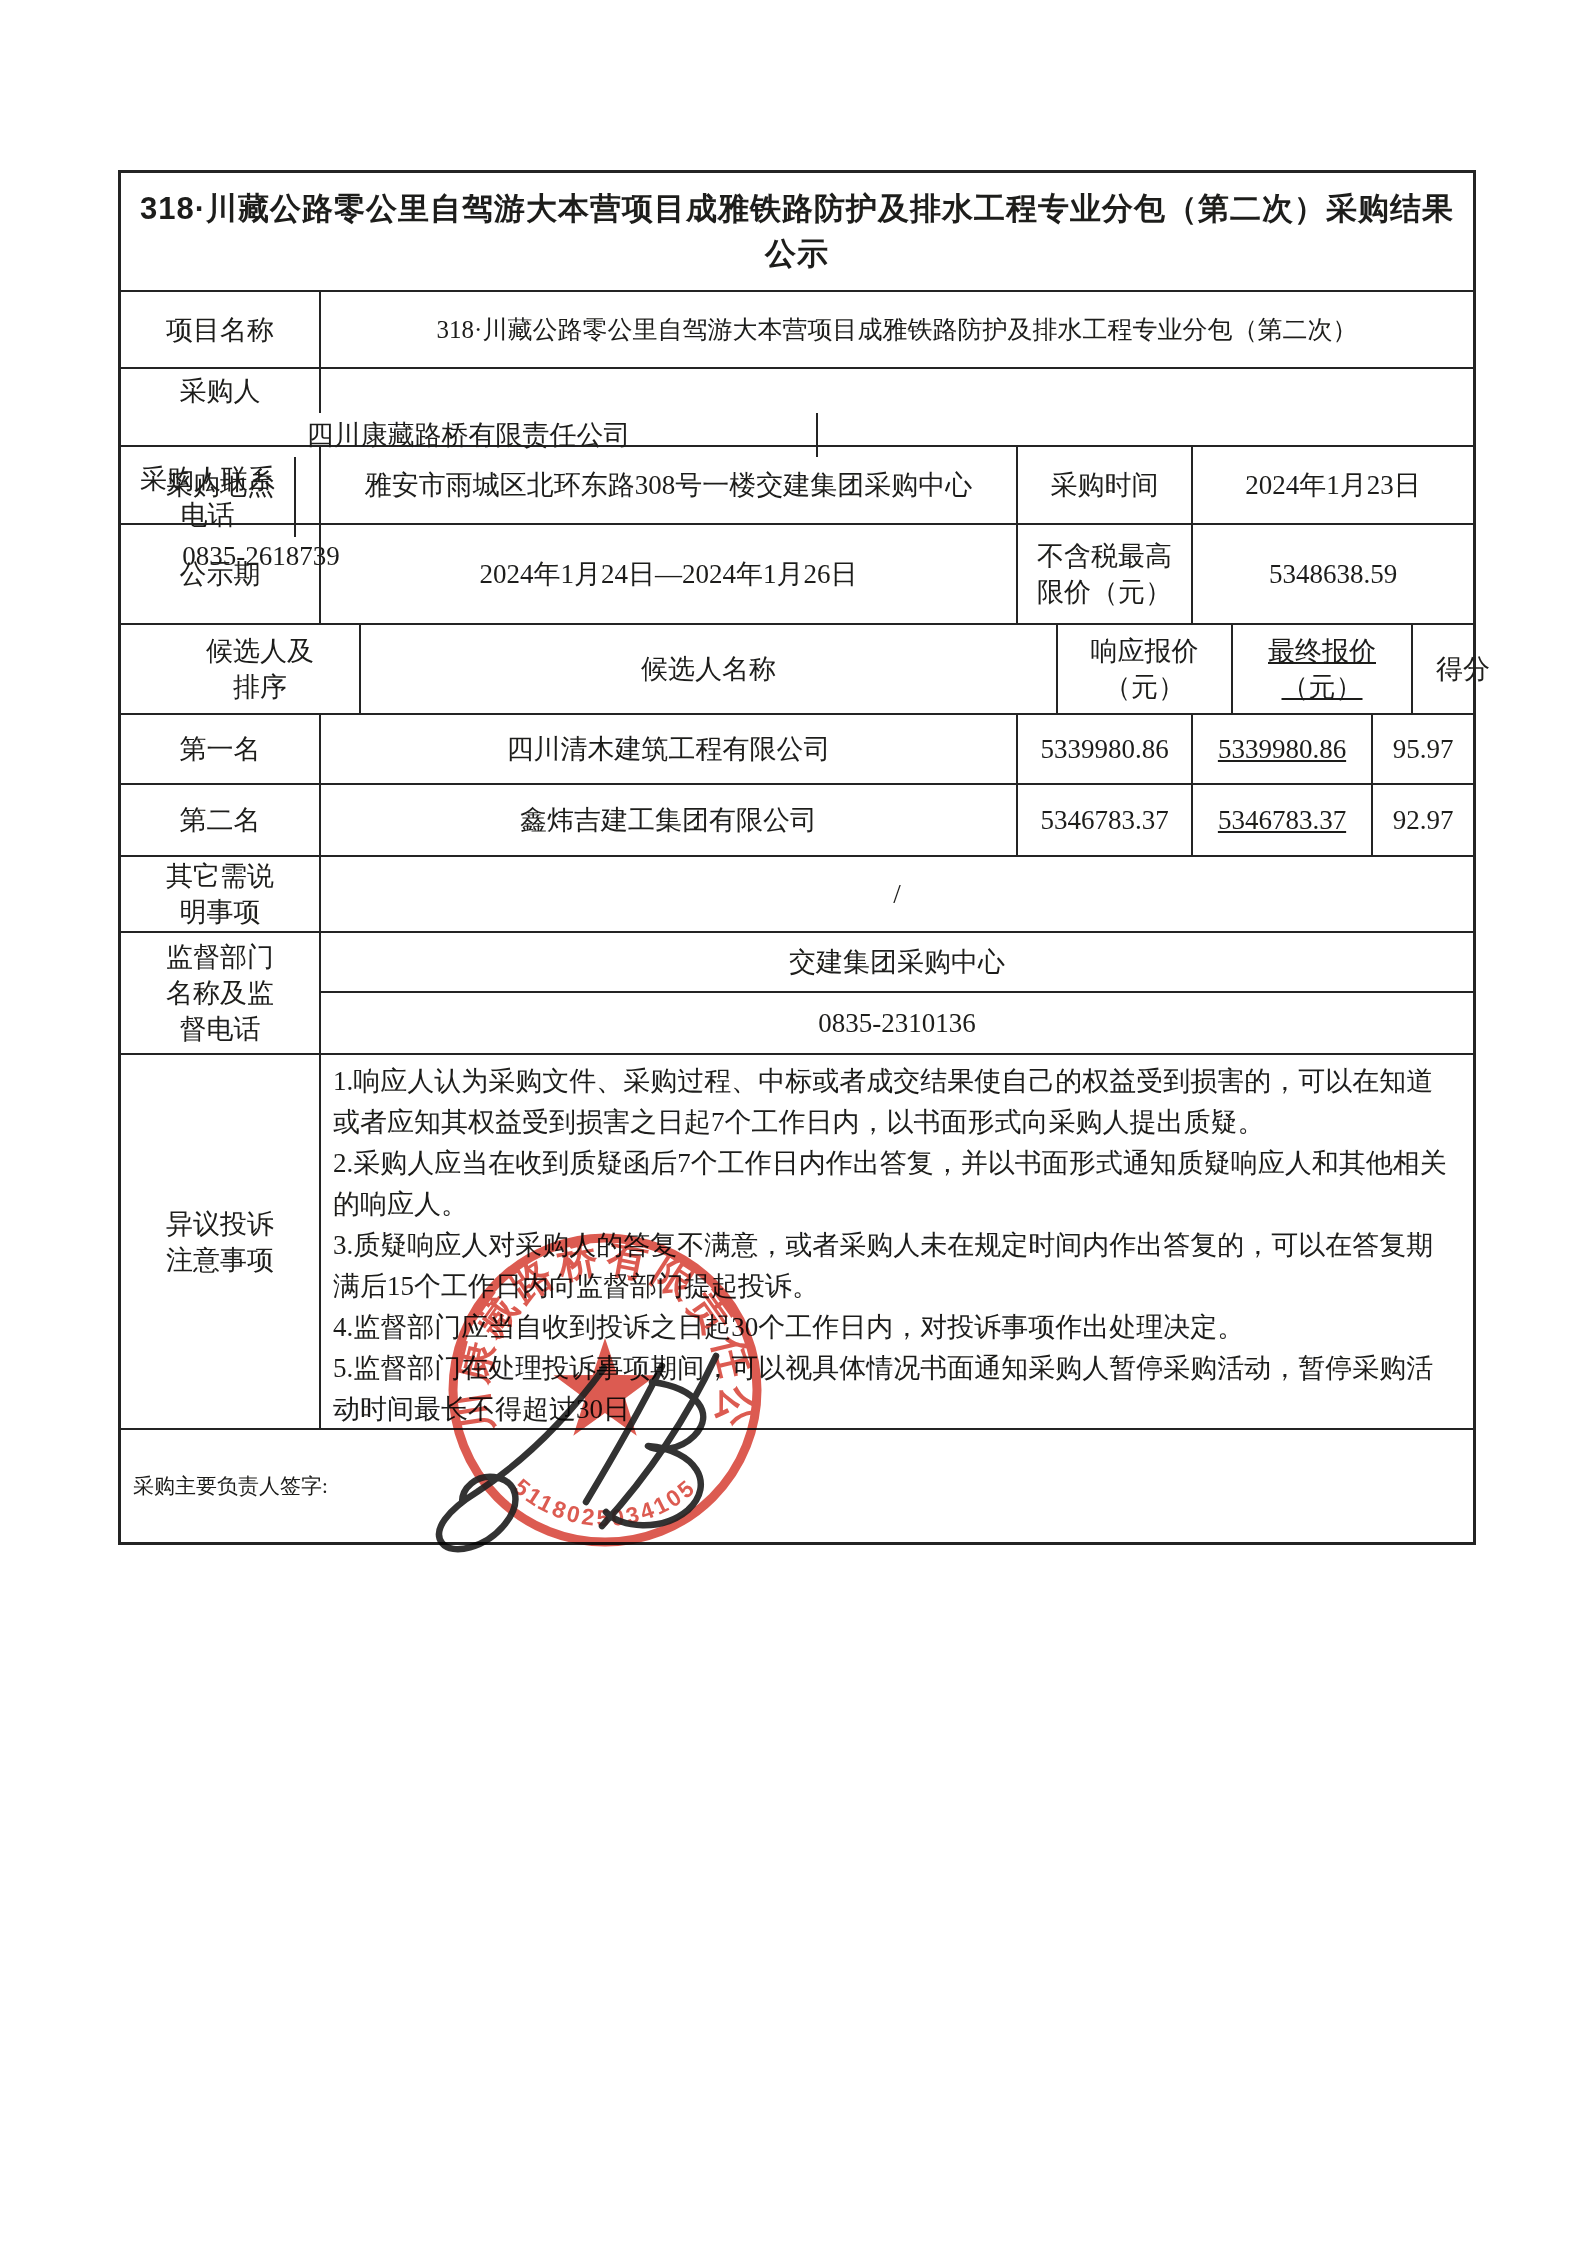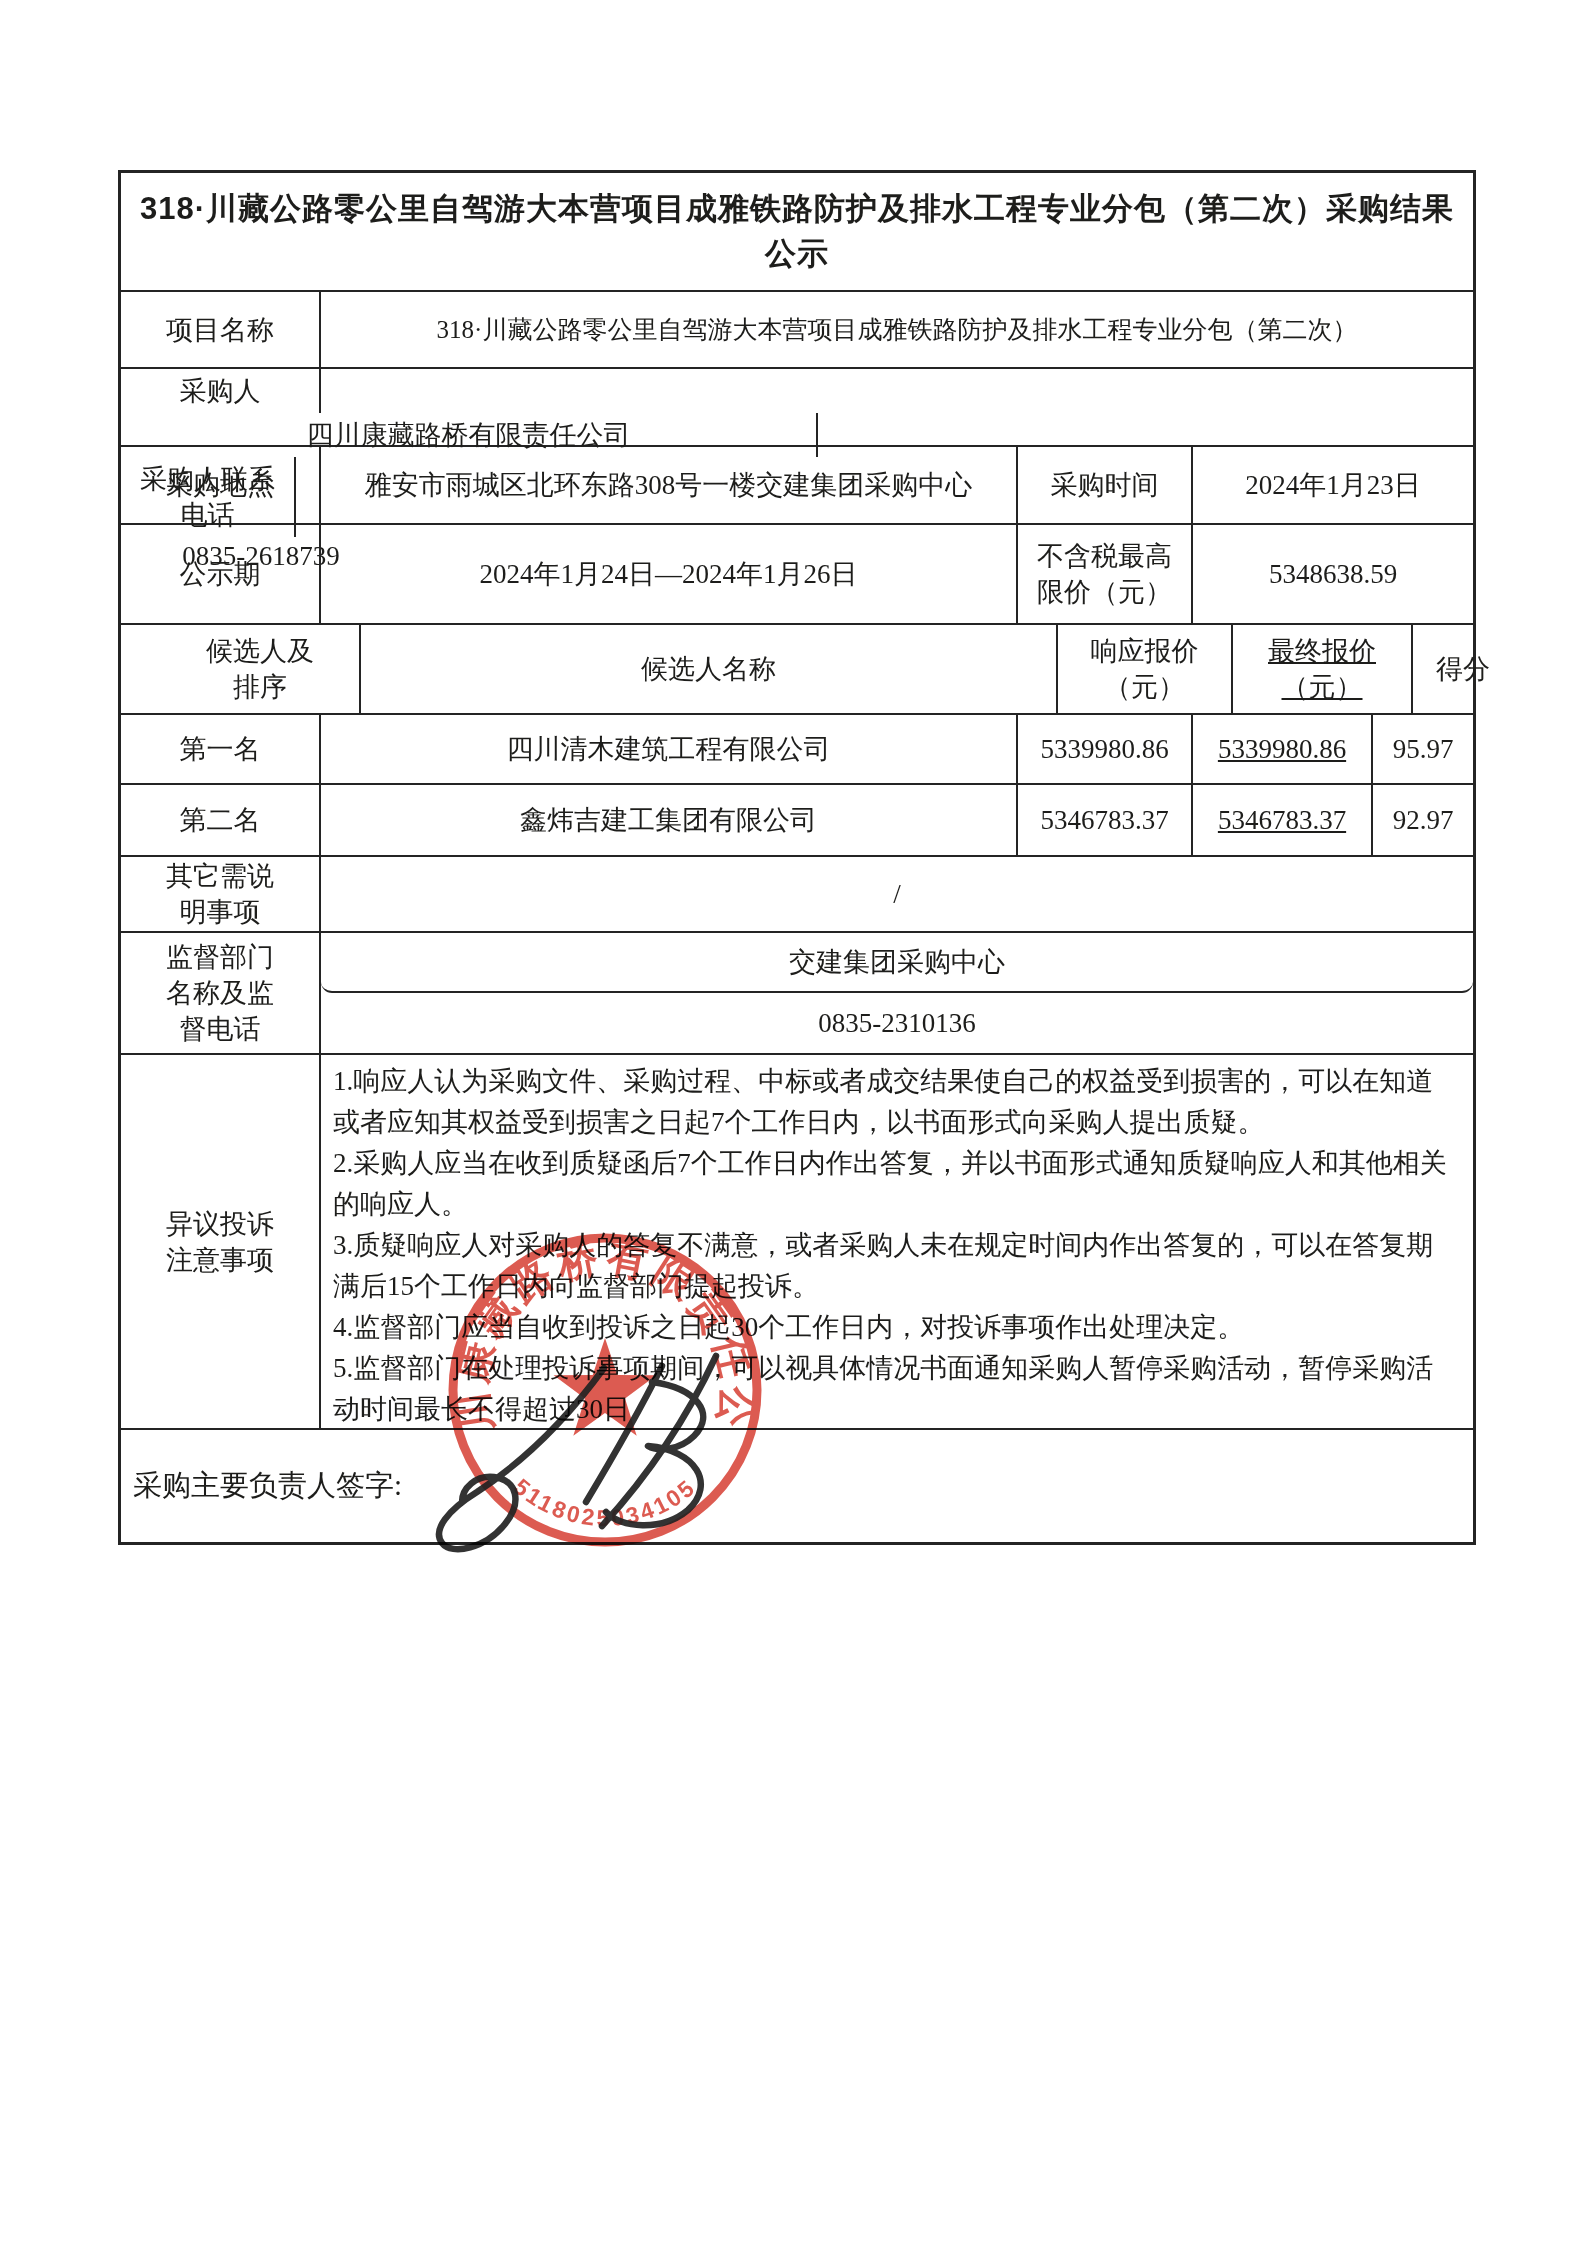--- a/index.html
+++ b/index.html
@@ -55,31 +55,30 @@
     font-weight:bold;font-size:31px;line-height:1.45;letter-spacing:1px;
     display:flex;align-items:center;justify-content:center;text-align:center;
     padding:4px 14px;box-sizing:border-box;
   }
   .project-value{font-size:25px;}
   .sup-stack{display:flex;flex-direction:column;}
   .sup-stack .subrow{
     height:60px;box-sizing:border-box;
     display:flex;align-items:center;justify-content:center;
     font-size:27px;
-    border-radius:11px;
   }
   .sup-stack .subrow:first-child{border-bottom:2px solid #242424;}
   .obj-cell{
     display:block;text-align:left;font-size:27px;line-height:41px;
     padding:6px 14px 6px 12px;
   }
   .obj-cell p{margin:0;}
   .sig-cell{
     justify-content:flex-start;text-align:left;
-    font-size:29px;padding-left:12px;
+    font-size:21px;padding-left:12px;
   }
   .overlay{
     position:absolute;left:0;top:0;width:1587px;height:2244px;
     pointer-events:none;
     mix-blend-mode:multiply;
   }
   .stamp-text{
     font-family:"Liberation Sans","DejaVu Sans",sans-serif;
     font-weight:bold;
   }

